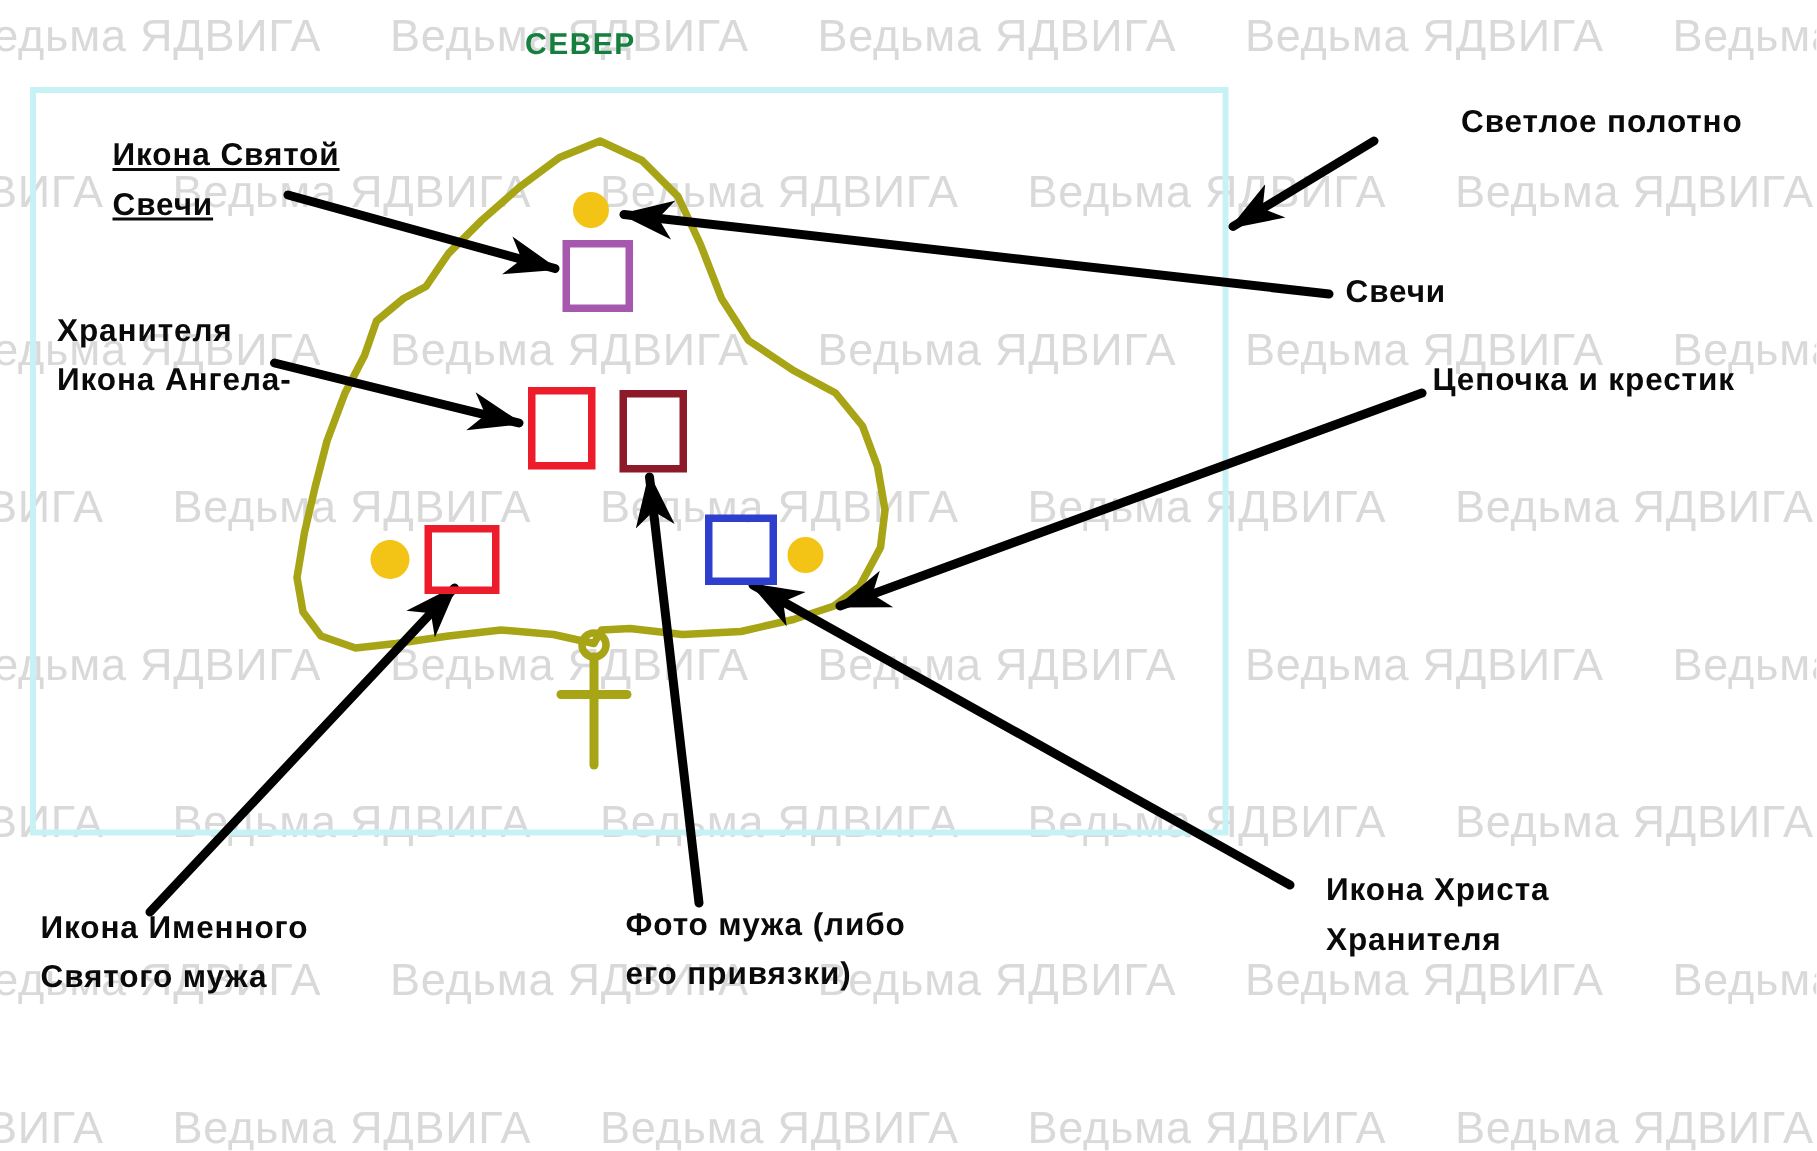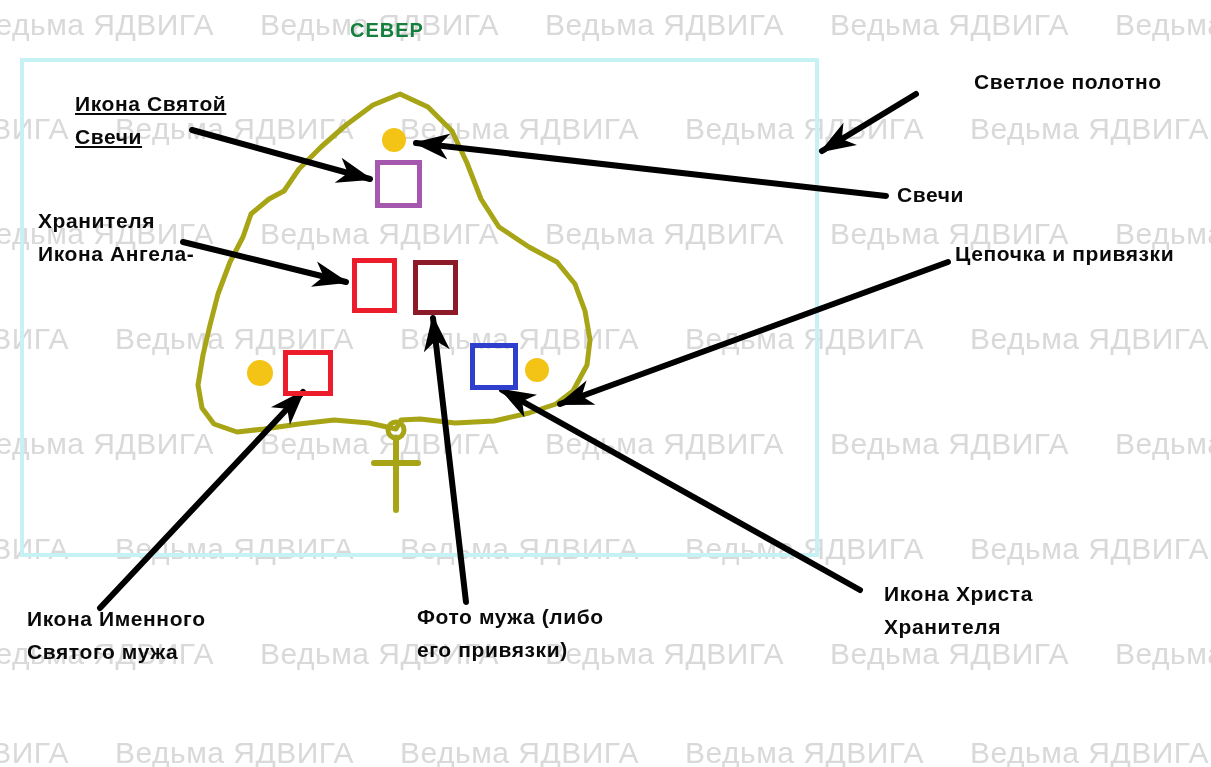--- a/index.html
+++ b/index.html
@@ -112,21 +112,21 @@
     <span>Хранителя</span>
     <span>Икона Ангела-</span>
   </div>
   <div class="lbl" style="left:960px;top:65px;margin-left:14px;">
     <span>Светлое полотно</span>
   </div>
   <div class="lbl" style="left:897px;top:178px;">
     <span>Свечи</span>
   </div>
   <div class="lbl" style="left:955px;top:237px;">
-    <span>Цепочка и привязки</span>
+    <span>Цепочка и крестик</span>
   </div>
   <div class="lbl" style="left:27px;top:602px;">
     <span>Икона Именного</span>
     <span>Святого мужа</span>
   </div>
   <div class="lbl" style="left:417px;top:600px;">
     <span>Фото мужа (либо</span>
     <span>его привязки)</span>
   </div>
   <div class="lbl" style="left:884px;top:577px;">

